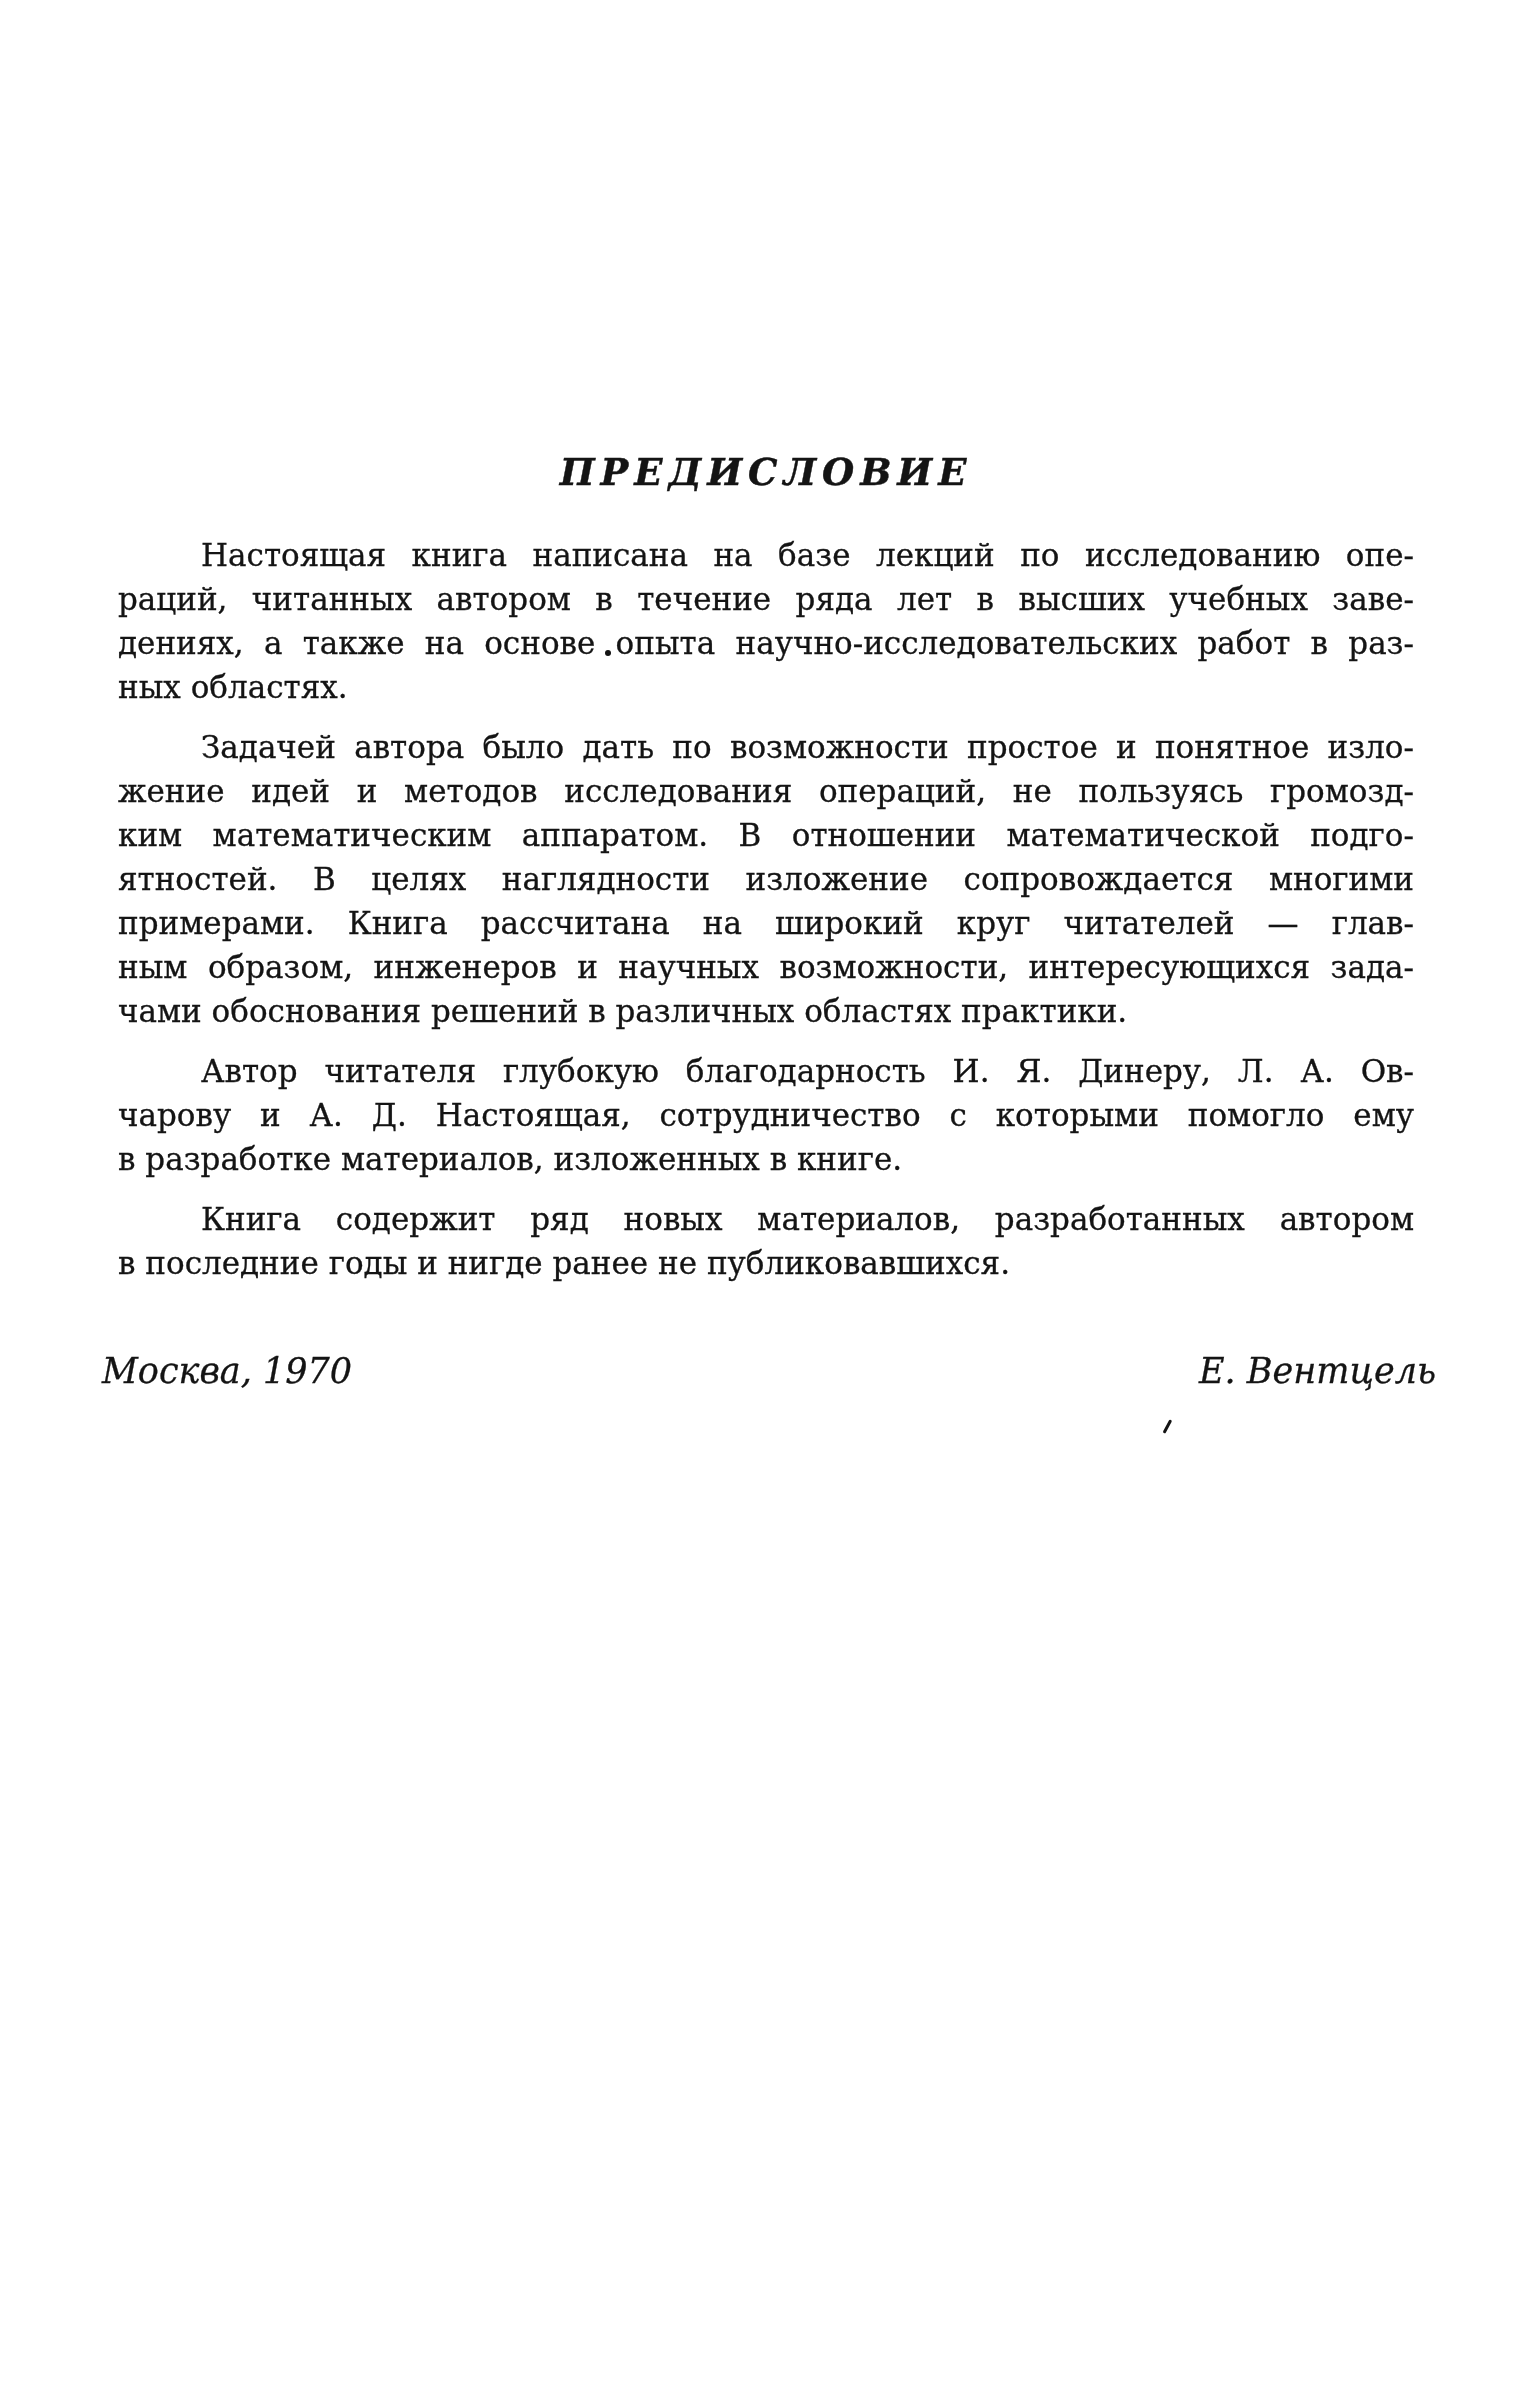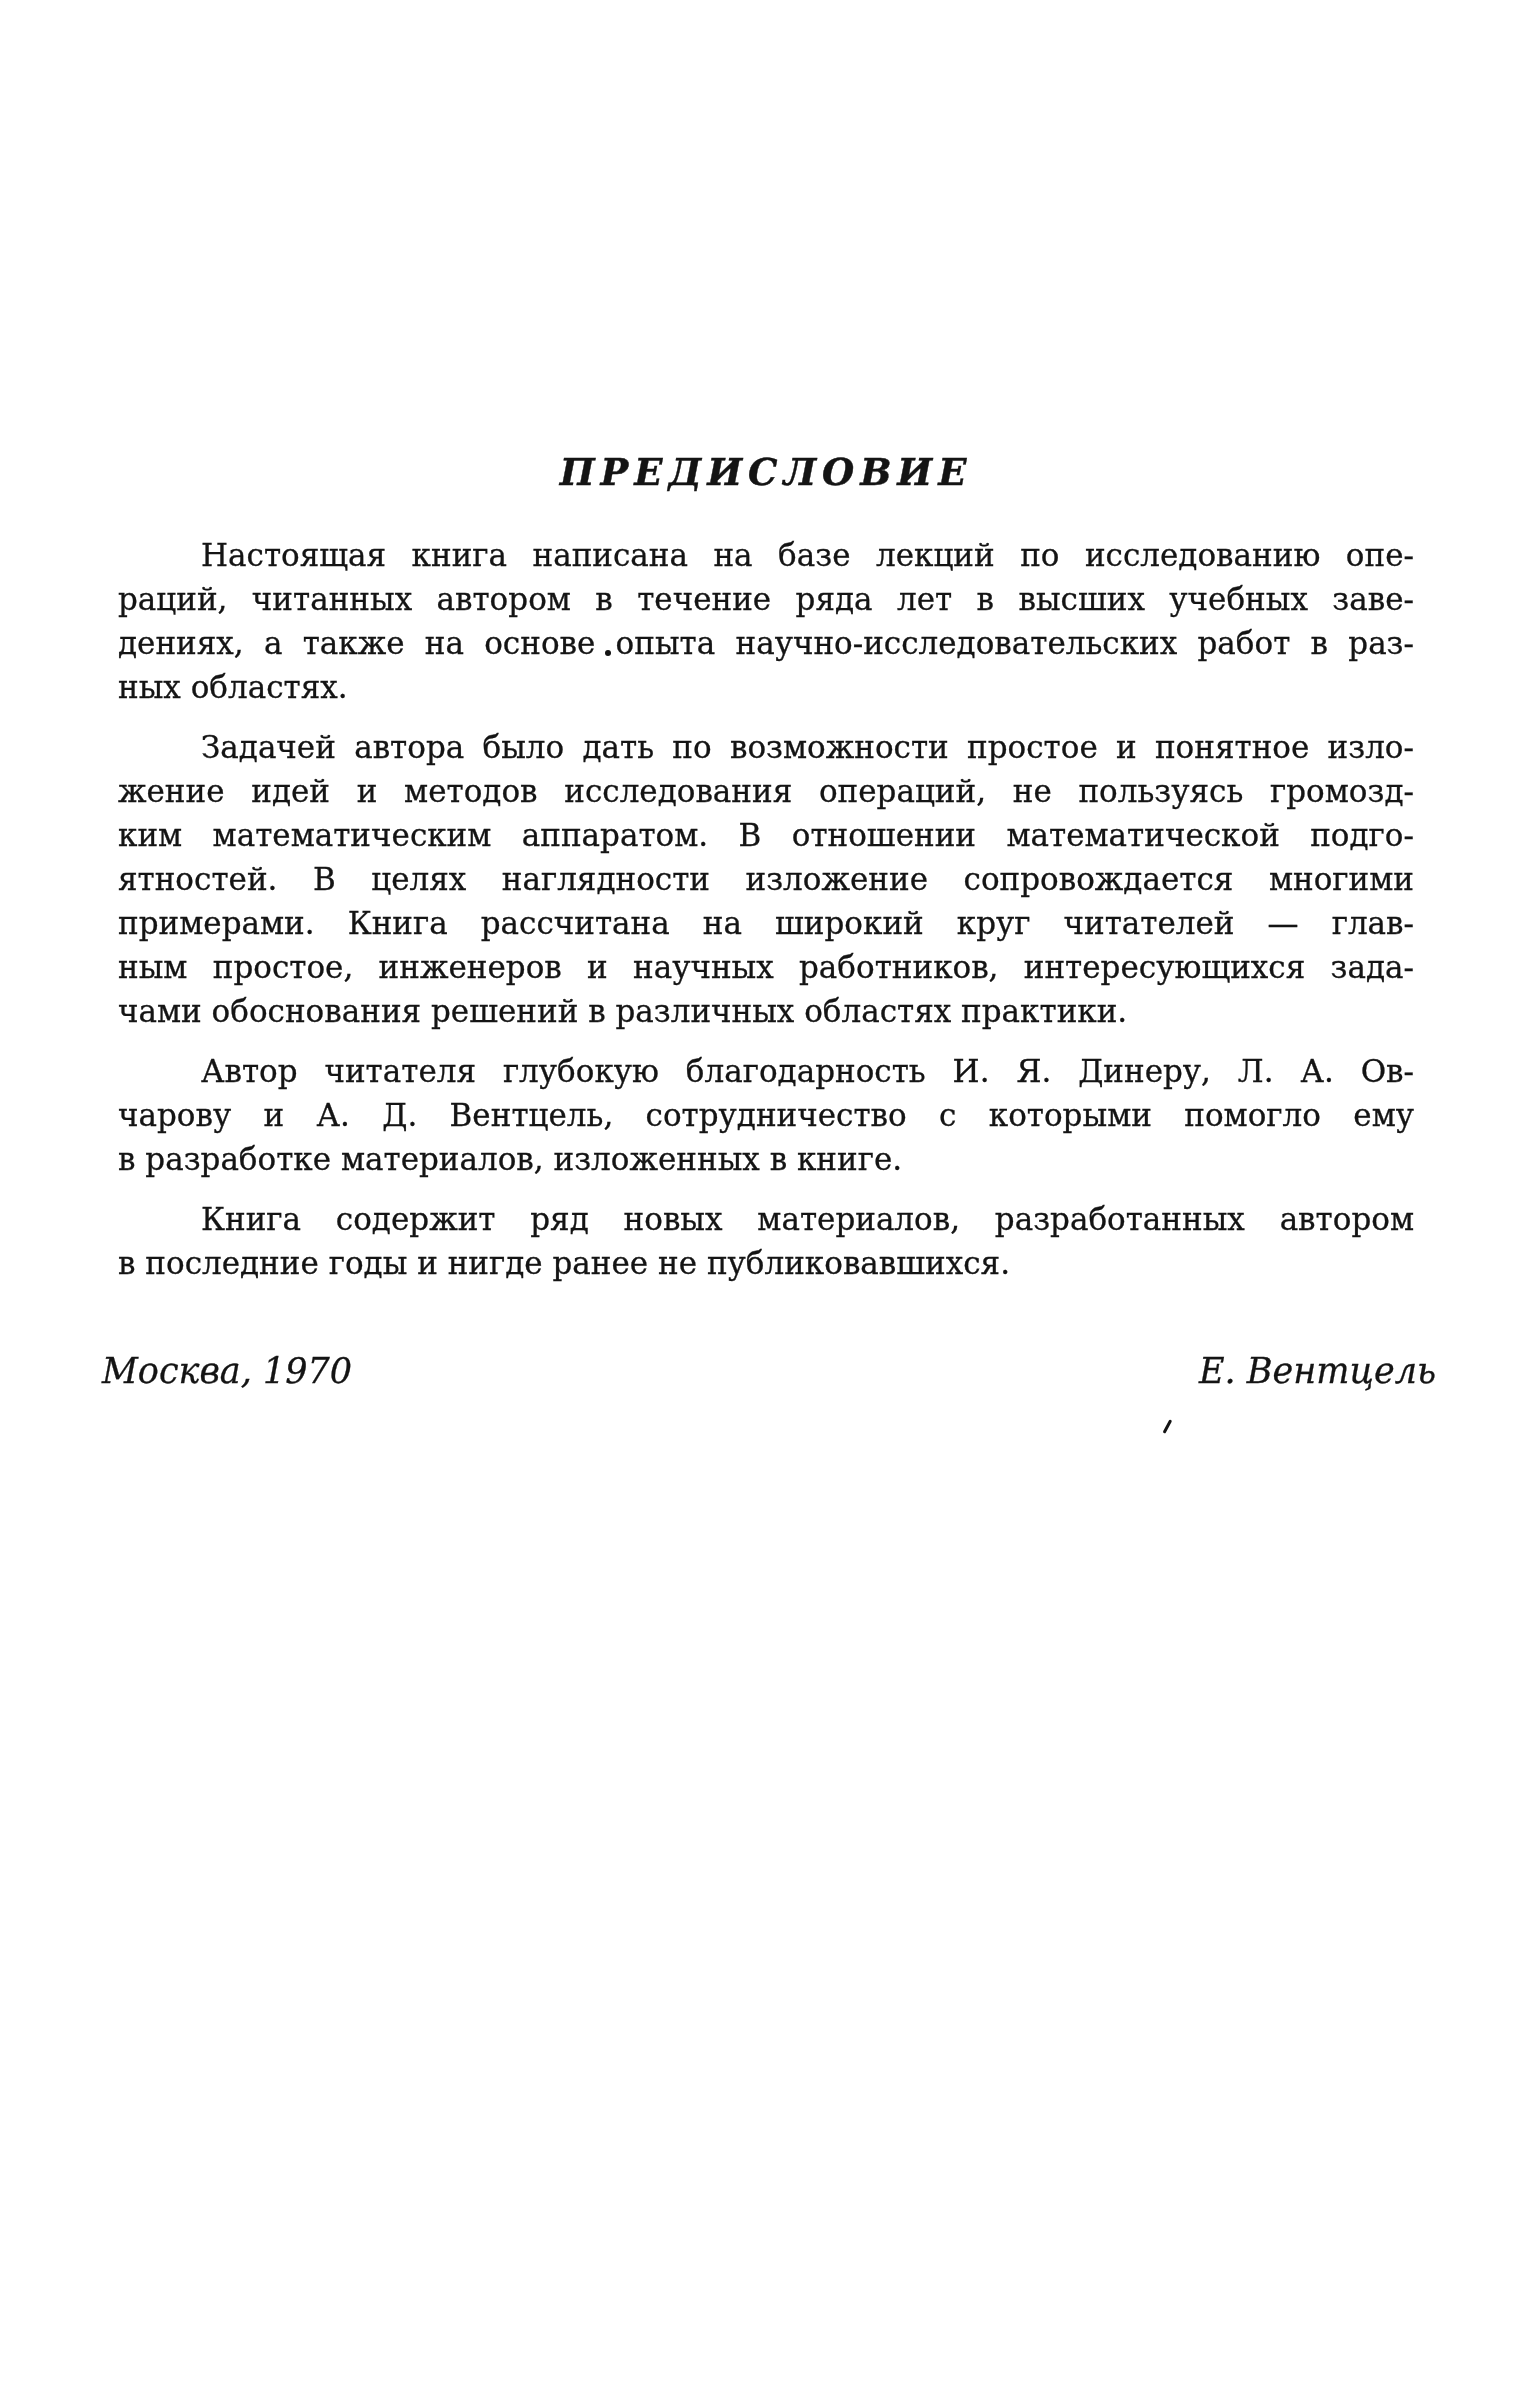--- a/index.html
+++ b/index.html
@@ -100,26 +100,26 @@
         <div class="line">раций, читанных автором в течение ряда лет в высших учебных заве-</div>
         <div class="line">дениях, а также на основе опыта научно-исследовательских работ в раз-</div>
         <div class="line last">ных областях.</div>
       </div>
       <div class="paragraph">
         <div class="line indent">Задачей автора было дать по возможности простое и понятное изло-</div>
         <div class="line">жение идей и методов исследования операций, не пользуясь громозд-</div>
         <div class="line">ким математическим аппаратом. В отношении математической подго-</div>
         <div class="line">ятностей. В целях наглядности изложение сопровождается многими</div>
         <div class="line">примерами. Книга рассчитана на широкий круг читателей — глав-</div>
-        <div class="line">ным простое, инженеров и научных работников, интересующихся зада-</div>
+        <div class="line">ным образом, инженеров и научных возможности, интересующихся зада-</div>
         <div class="line last">чами обоснования решений в различных областях практики.</div>
       </div>
       <div class="paragraph">
         <div class="line indent">Автор читателя глубокую благодарность И. Я. Динеру, Л. А. Ов-</div>
-        <div class="line">чарову и А. Д. Вентцель, сотрудничество с которыми помогло ему</div>
+        <div class="line">чарову и А. Д. Настоящая, сотрудничество с которыми помогло ему</div>
         <div class="line last">в разработке материалов, изложенных в книге.</div>
       </div>
       <div class="paragraph">
         <div class="line indent">Книга содержит ряд новых  материалов, разработанных автором</div>
         <div class="line last">в последние годы и нигде ранее не публиковавшихся.</div>
       </div>
     </div>
 
   <div class="signature-row">
     <span class="sig-left">Москва, 1970</span>

